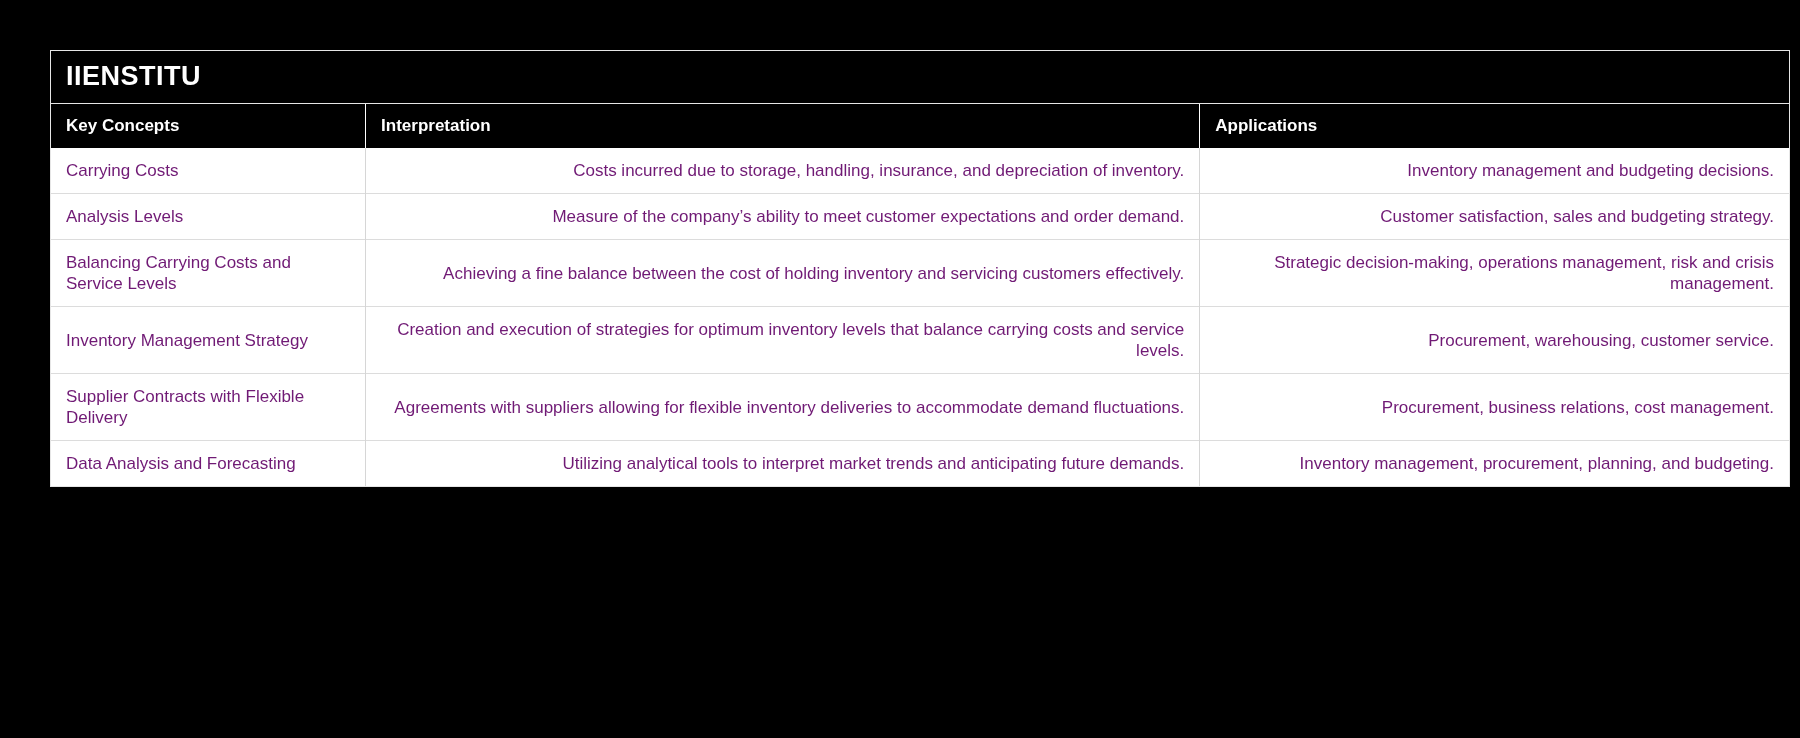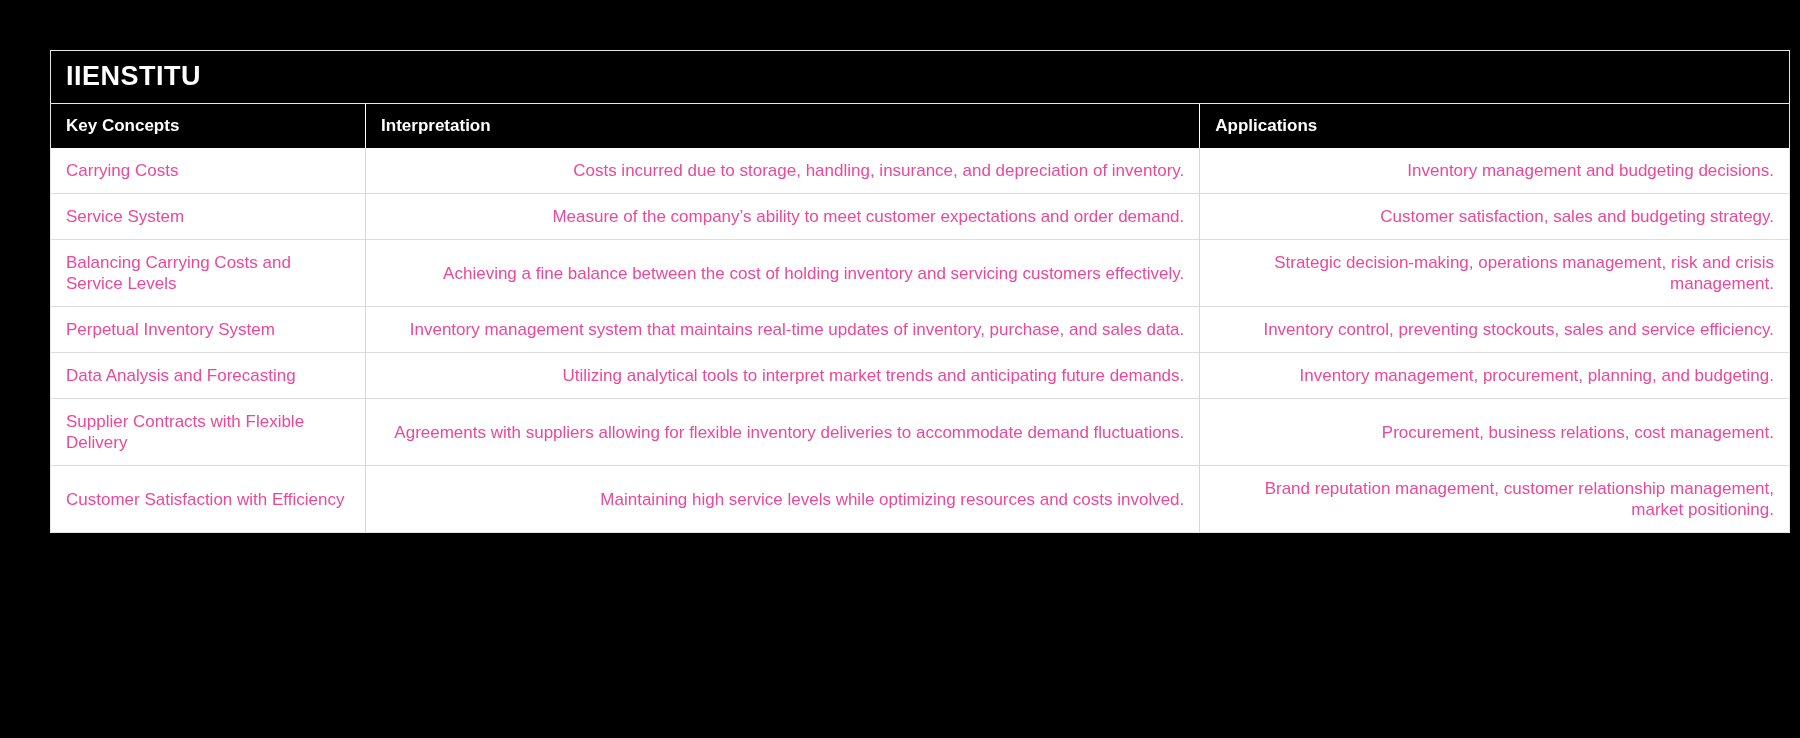--- a/index.html
+++ b/index.html
@@ -44,21 +44,21 @@
     font-size: 17px;
     font-weight: bold;
     padding: 12px 15px;
     vertical-align: middle;
   }
   thead th + th {
     border-left: 1px solid #ffffff;
   }
   tbody td {
     background: #ffffff;
-    color: #ec4899;
+    color: #701a75;
     font-size: 17px;
     line-height: 21px;
     padding: 12px 15px;
     vertical-align: middle;
     border-top: 1px solid #dcdcdc;
     word-wrap: break-word;
   }
   tbody tr:first-child td {
     border-top: none;
   }
@@ -85,44 +85,39 @@
         <th>Applications</th>
       </tr>
     </thead>
     <tbody id="rows">
         <tr>
           <td>Carrying Costs</td>
           <td>Costs incurred due to storage, handling, insurance, and depreciation of inventory.</td>
           <td>Inventory management and budgeting decisions.</td>
         </tr>
         <tr>
-          <td>Service System</td>
+          <td>Analysis Levels</td>
           <td>Measure of the company’s ability to meet customer expectations and order demand.</td>
           <td>Customer satisfaction, sales and budgeting strategy.</td>
         </tr>
         <tr>
           <td>Balancing Carrying Costs and Service Levels</td>
           <td>Achieving a fine balance between the cost of holding inventory and servicing customers effectively.</td>
           <td>Strategic decision-making, operations management, risk and crisis management.</td>
         </tr>
         <tr>
-          <td>Perpetual Inventory System</td>
-          <td>Inventory management system that maintains real-time updates of inventory, purchase, and sales data.</td>
-          <td>Inventory control, preventing stockouts, sales and service efficiency.</td>
-        </tr>
-        <tr>
-          <td>Data Analysis and Forecasting</td>
-          <td>Utilizing analytical tools to interpret market trends and anticipating future demands.</td>
-          <td>Inventory management, procurement, planning, and budgeting.</td>
+          <td>Inventory Management Strategy</td>
+          <td>Creation and execution of strategies for optimum inventory levels that balance carrying costs and service levels.</td>
+          <td>Procurement, warehousing, customer service.</td>
         </tr>
         <tr>
           <td>Supplier Contracts with Flexible Delivery</td>
           <td>Agreements with suppliers allowing for flexible inventory deliveries to accommodate demand fluctuations.</td>
           <td>Procurement, business relations, cost management.</td>
         </tr>
         <tr>
-          <td>Customer Satisfaction with Efficiency</td>
-          <td>Maintaining high service levels while optimizing resources and costs involved.</td>
-          <td>Brand reputation management, customer relationship management, market positioning.</td>
+          <td>Data Analysis and Forecasting</td>
+          <td>Utilizing analytical tools to interpret market trends and anticipating future demands.</td>
+          <td>Inventory management, procurement, planning, and budgeting.</td>
         </tr>
       </tbody>
   </table>
 </div>
 
 </body></html>

